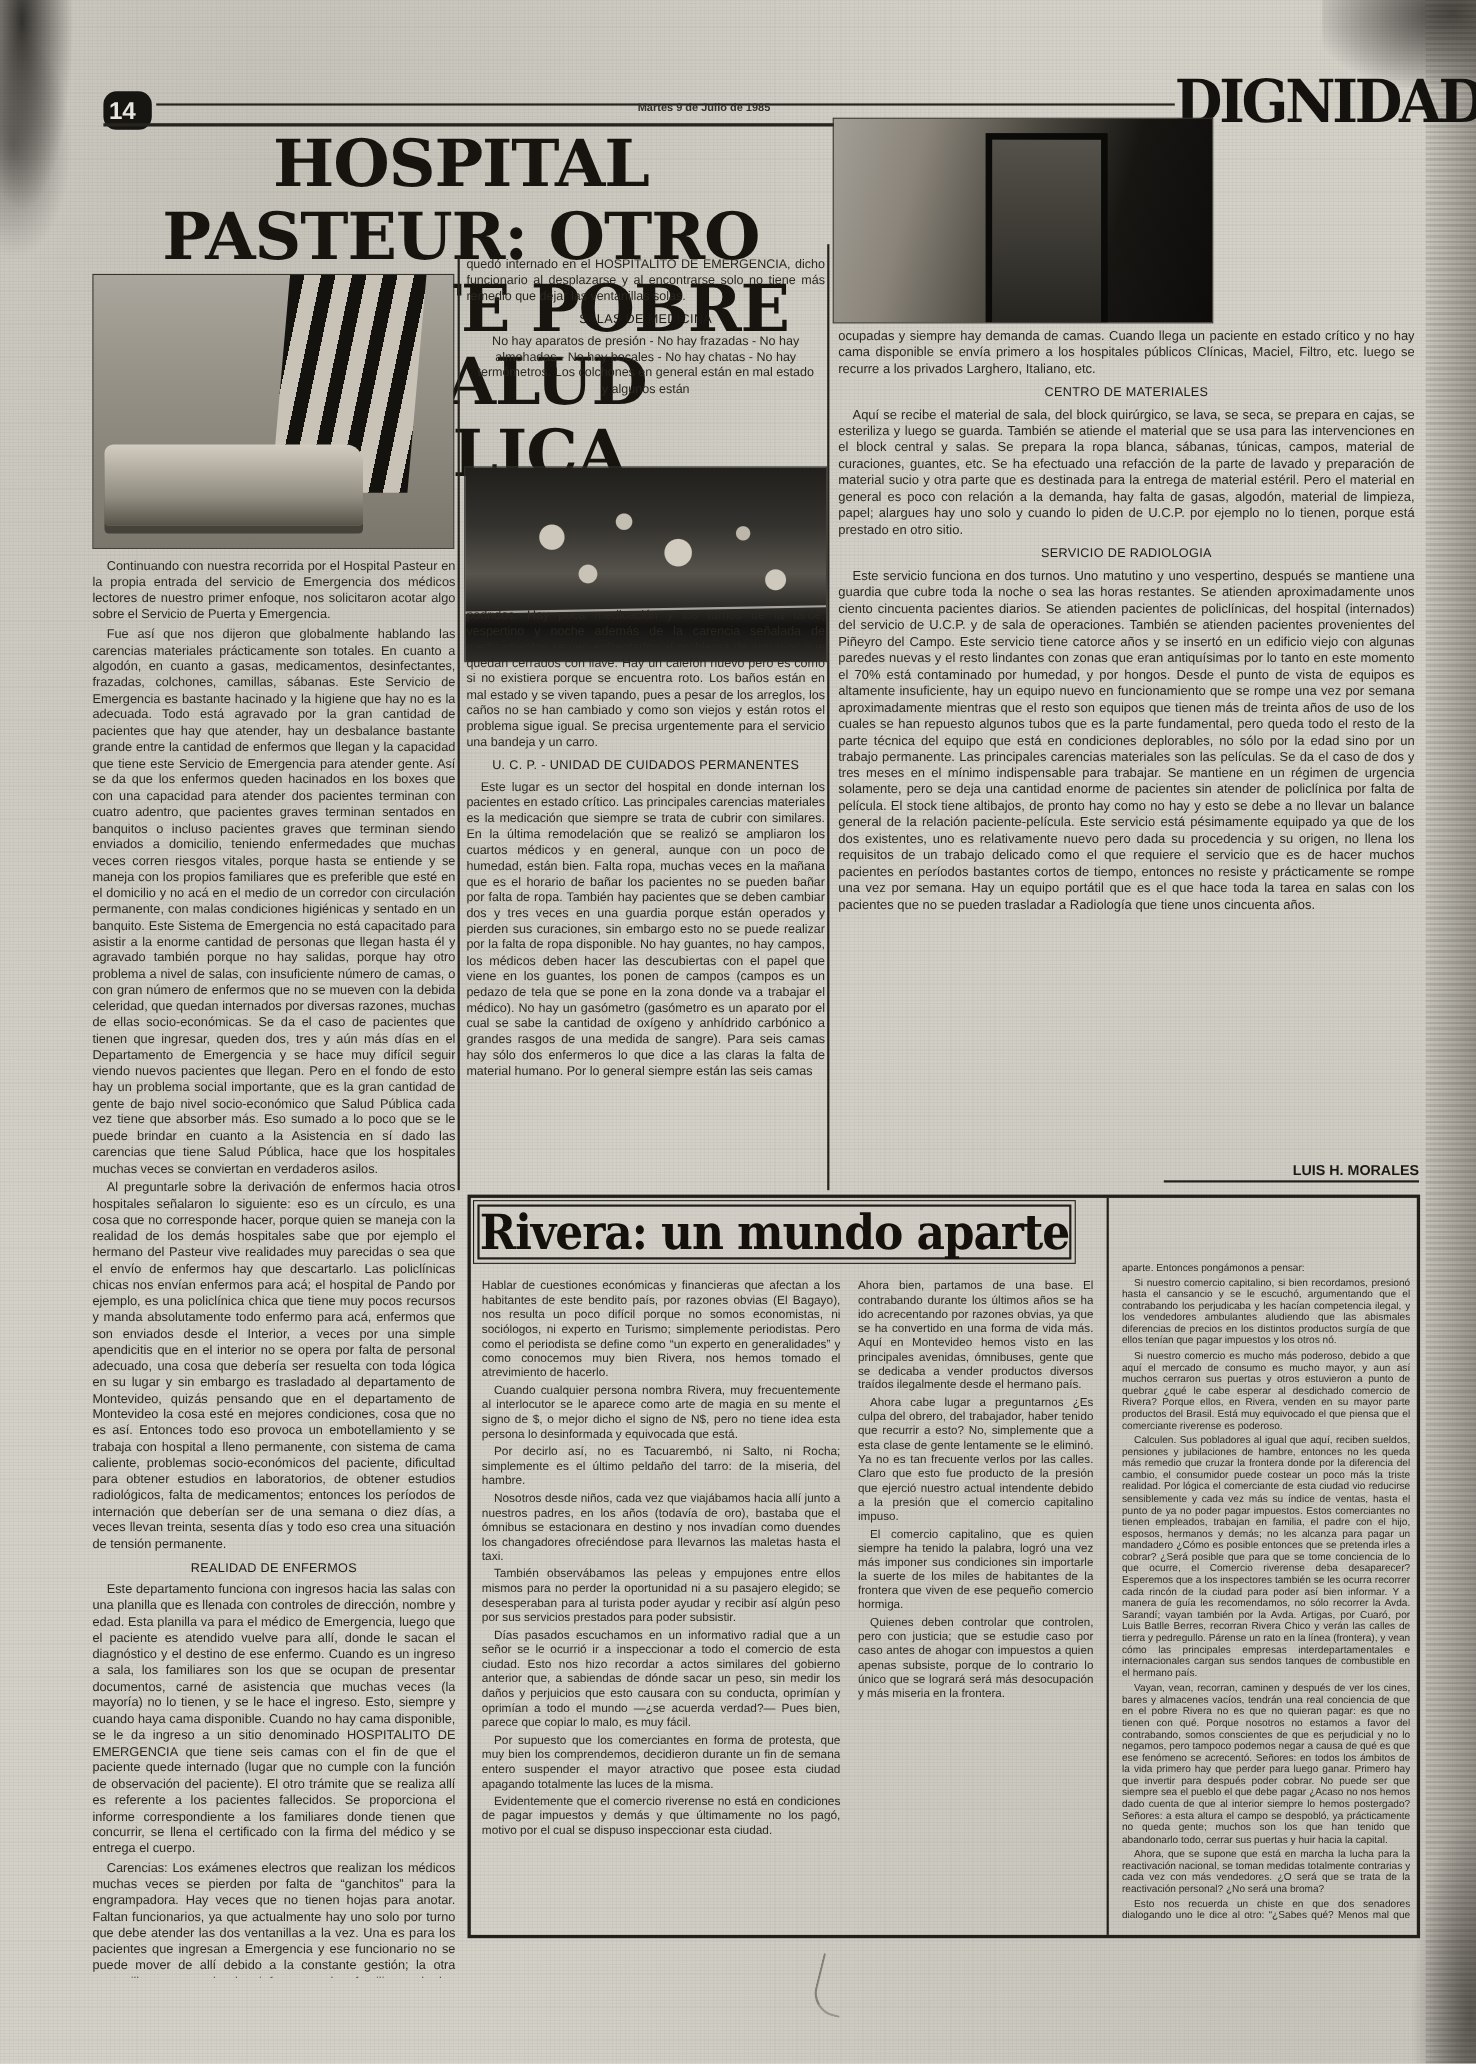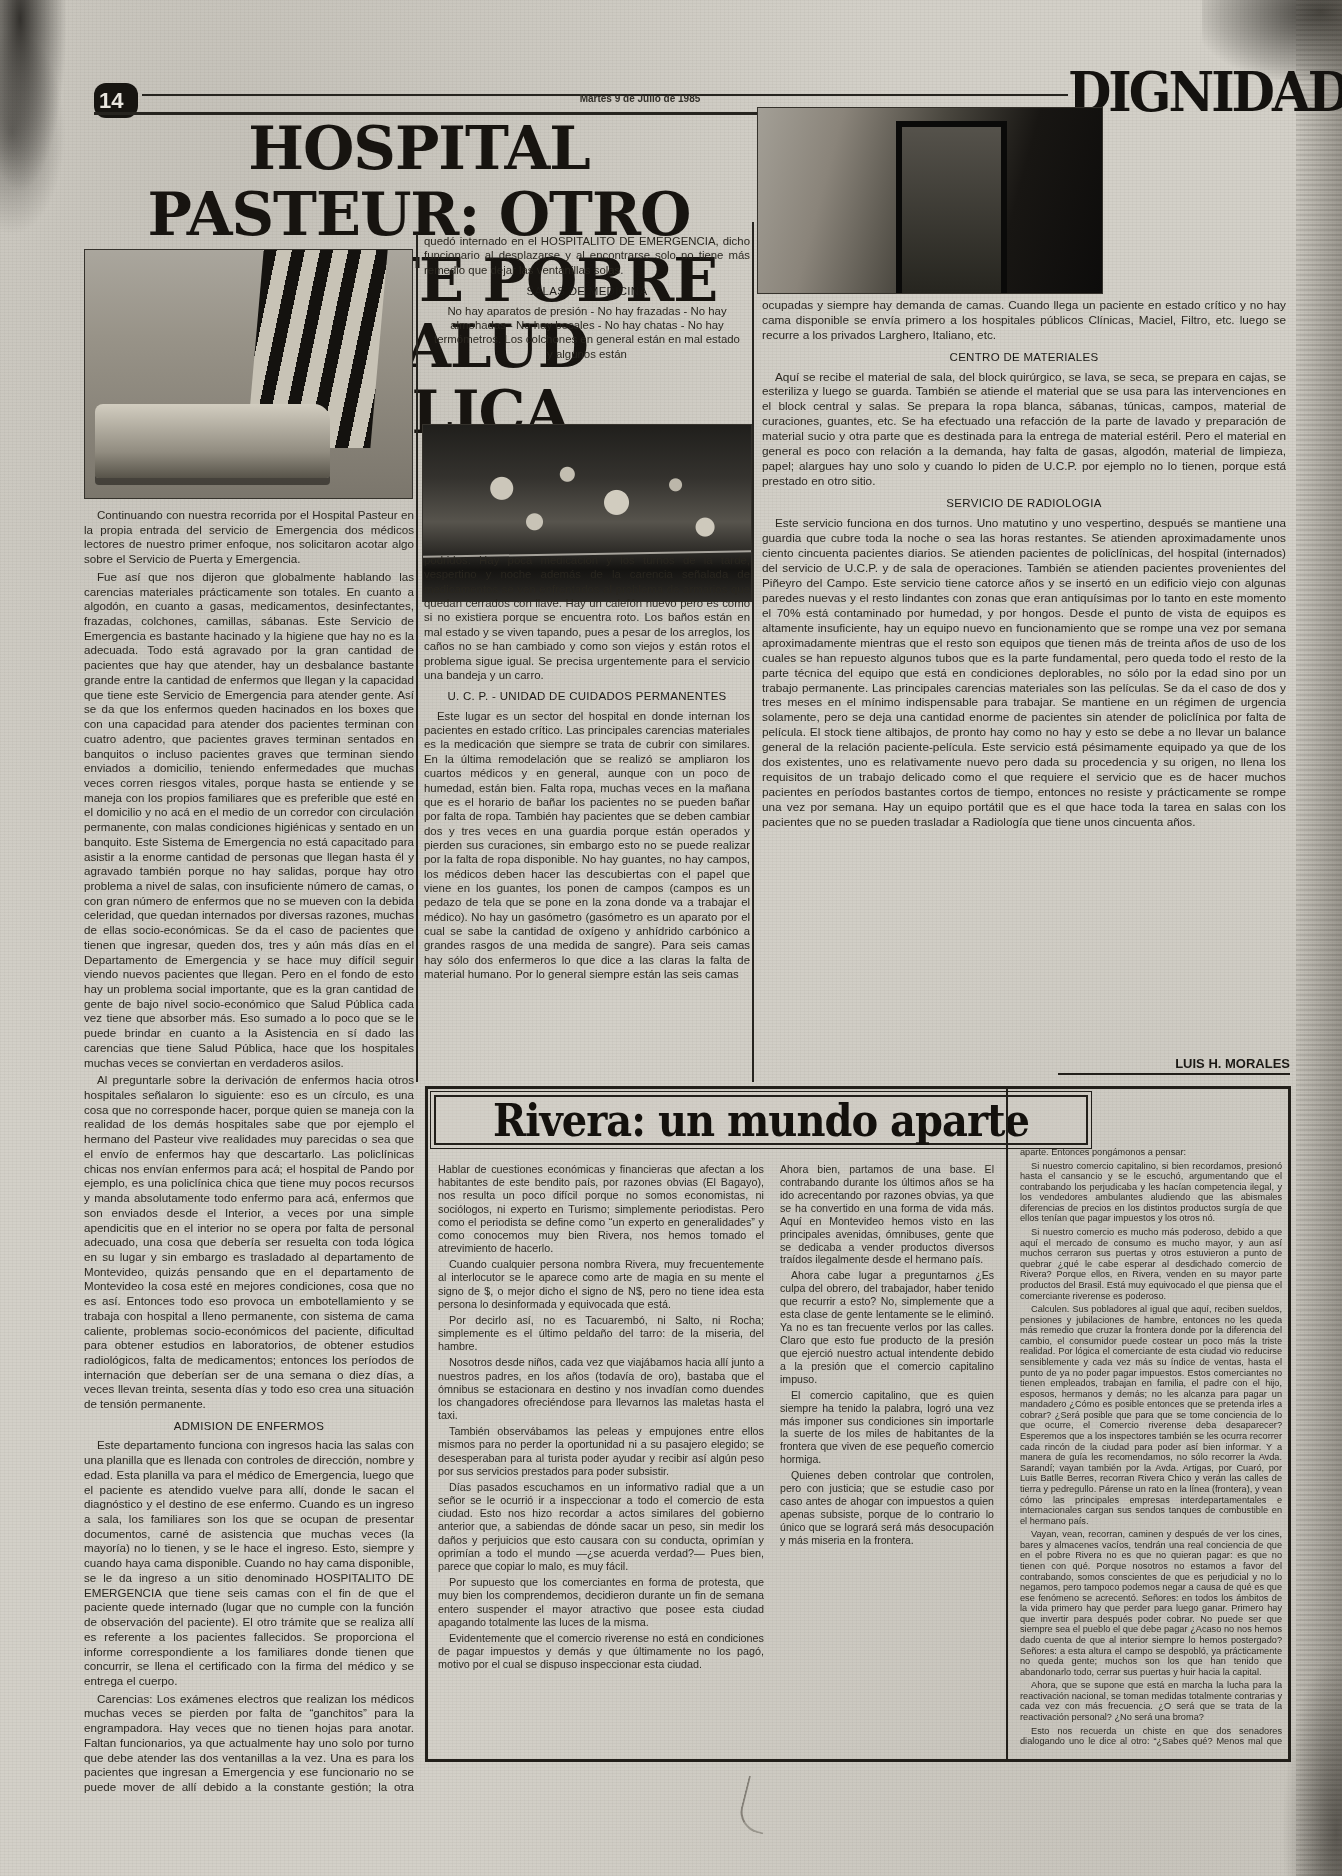--- a/index.html
+++ b/index.html
@@ -59,21 +59,21 @@
   .salas-block{text-align:center;text-indent:0 !important;margin:2px 6px 6px 6px !important;}
   .right-col{left:762px;top:298px;width:524px;height:680px;font-size:11.8px;line-height:1.27;overflow:hidden;}
   .closing{left:784px;top:984px;width:505px;font-weight:bold;font-size:13.5px;line-height:1.3;
     text-align:center;color:#1b1915;}
   .byline{left:1058px;top:1056px;width:232px;text-align:right;font-weight:bold;font-size:13px;
     color:#1b1915;border-bottom:2px solid #221f1a;padding-bottom:2px;}
   
   .vrule{width:2px;background:#26241f;}
   
   .rivera-box{left:425px;top:1086px;width:866px;height:676px;border:3px solid #221f1a;box-sizing:border-box;}
-  .riv-head-wrap{position:absolute;left:2px;top:2px;width:662px;height:58px;border:1px solid #221f1a;
+  .riv-head-wrap{position:absolute;left:2px;top:2px;width:548px;height:58px;border:1px solid #221f1a;
     padding:3px;box-sizing:border-box;background:rgba(210,206,198,0.4);}
   .riv-head-inner{width:100%;height:100%;border:2px solid #221f1a;box-sizing:border-box;
     display:flex;align-items:center;justify-content:center;}
   .riv-headline{font-family:"DejaVu Serif",serif;font-weight:bold;font-size:40px;letter-spacing:-1px;
     color:#14110d;transform:scaleY(1.1);white-space:nowrap;}
   .riv-col{position:absolute;text-align:justify;color:#2b2821;overflow:hidden;}
   .riv-col p{margin:0 0 3px 0;text-indent:11px;}
   .riv-col p.noindent{text-indent:0;}
   .riv-col1{left:10px;top:74px;width:326px;height:582px;font-size:10.8px;line-height:1.22;}
   .riv-col2{left:352px;top:74px;width:214px;height:582px;font-size:10.6px;line-height:1.22;}
@@ -128,21 +128,21 @@
     <div class="wire"></div>
   </div>
 
   <div class="abs vrule" style="left:416px;top:234px;height:848px;"></div>
   <div class="abs vrule" style="left:752px;top:222px;height:860px;"></div>
 
   <div class="abs col left-col">
     <p>Continuando con nuestra recorrida por el Hospital Pasteur en la propia entrada del servicio de Emergencia dos médicos lectores de nuestro primer enfoque, nos solicitaron acotar algo sobre el Servicio de Puerta y Emergencia.</p>
     <p>Fue así que nos dijeron que globalmente hablando las carencias materiales prácticamente son totales. En cuanto a algodón, en cuanto a gasas, medicamentos, desinfectantes, frazadas, colchones, camillas, sábanas. Este Servicio de Emergencia es bastante hacinado y la higiene que hay no es la adecuada. Todo está agravado por la gran cantidad de pacientes que hay que atender, hay un desbalance bastante grande entre la cantidad de enfermos que llegan y la capacidad que tiene este Servicio de Emergencia para atender gente. Así se da que los enfermos queden hacinados en los boxes que con una capacidad para atender dos pacientes terminan con cuatro adentro, que pacientes graves terminan sentados en banquitos o incluso pacientes graves que terminan siendo enviados a domicilio, teniendo enfermedades que muchas veces corren riesgos vitales, porque hasta se entiende y se maneja con los propios familiares que es preferible que esté en el domicilio y no acá en el medio de un corredor con circulación permanente, con malas condiciones higiénicas y sentado en un banquito. Este Sistema de Emergencia no está capacitado para asistir a la enorme cantidad de personas que llegan hasta él y agravado también porque no hay salidas, porque hay otro problema a nivel de salas, con insuficiente número de camas, o con gran número de enfermos que no se mueven con la debida celeridad, que quedan internados por diversas razones, muchas de ellas socio-económicas. Se da el caso de pacientes que tienen que ingresar, queden dos, tres y aún más días en el Departamento de Emergencia y se hace muy difícil seguir viendo nuevos pacientes que llegan. Pero en el fondo de esto hay un problema social importante, que es la gran cantidad de gente de bajo nivel socio-económico que Salud Pública cada vez tiene que absorber más. Eso sumado a lo poco que se le puede brindar en cuanto a la Asistencia en sí dado las carencias que tiene Salud Pública, hace que los hospitales muchas veces se conviertan en verdaderos asilos.</p>
     <p>Al preguntarle sobre la derivación de enfermos hacia otros hospitales señalaron lo siguiente: eso es un círculo, es una cosa que no corresponde hacer, porque quien se maneja con la realidad de los demás hospitales sabe que por ejemplo el hermano del Pasteur vive realidades muy parecidas o sea que el envío de enfermos hay que descartarlo. Las policlínicas chicas nos envían enfermos para acá; el hospital de Pando por ejemplo, es una policlínica chica que tiene muy pocos recursos y manda absolutamente todo enfermo para acá, enfermos que son enviados desde el Interior, a veces por una simple apendicitis que en el interior no se opera por falta de personal adecuado, una cosa que debería ser resuelta con toda lógica en su lugar y sin embargo es trasladado al departamento de Montevideo, quizás pensando que en el departamento de Montevideo la cosa esté en mejores condiciones, cosa que no es así. Entonces todo eso provoca un embotellamiento y se trabaja con hospital a lleno permanente, con sistema de cama caliente, problemas socio-económicos del paciente, dificultad para obtener estudios en laboratorios, de obtener estudios radiológicos, falta de medicamentos; entonces los períodos de internación que deberían ser de una semana o diez días, a veces llevan treinta, sesenta días y todo eso crea una situación de tensión permanente.</p>
-    <p class="subhead">ADMISION DE ENFERMOS</p>
+    <p class="subhead">REALIDAD DE ENFERMOS</p>
     <p>Este departamento funciona con ingresos hacia las salas con una planilla que es llenada con controles de dirección, nombre y edad. Esta planilla va para el médico de Emergencia, luego que el paciente es atendido vuelve para allí, donde le sacan el diagnóstico y el destino de ese enfermo. Cuando es un ingreso a sala, los familiares son los que se ocupan de presentar documentos, carné de asistencia que muchas veces (la mayoría) no lo tienen, y se le hace el ingreso. Esto, siempre y cuando haya cama disponible. Cuando no hay cama disponible, se le da ingreso a un sitio denominado HOSPITALITO DE EMERGENCIA que tiene seis camas con el fin de que el paciente quede internado (lugar que no cumple con la función de observación del paciente). El otro trámite que se realiza allí es referente a los pacientes fallecidos. Se proporciona el informe correspondiente a los familiares donde tienen que concurrir, se llena el certificado con la firma del médico y se entrega el cuerpo.</p>
     <p>Carencias: Los exámenes electros que realizan los médicos muchas veces se pierden por falta de “ganchitos” para la engrampadora. Hay veces que no tienen hojas para anotar. Faltan funcionarios, ya que actualmente hay uno solo por turno que debe atender las dos ventanillas a la vez. Una es para los pacientes que ingresan a Emergencia y ese funcionario no se puede mover de allí debido a la constante gestión; la otra ventanilla es para dar los informes a los familiares de los pacientes que están en sala. Si un familiar pide informes de un enfermo que por no haber cama disponible</p>
   </div>
 
   <div class="abs col mid-col">
     <p class="noindent">quedó internado en el HOSPITALITO DE EMERGENCIA, dicho funcionario al desplazarse y al encontrarse solo no tiene más remedio que dejar las ventanillas solas.</p>
     <p class="subhead">SALAS DE MEDICINA</p>
     <p class="salas-block">No hay aparatos de presión - No hay frazadas - No hay almohadas - No hay bocales - No hay chatas - No hay termómetros. Los colchones en general están en mal estado y algunos están</p>
     <div style="height:186px;"></div>
     <p class="noindent">podridos. Hay poca medicación y los turnos de la tarde, vespertino y noche además de la carencia señalada de medicamentos se ven enfrentados al problema de armarios que quedan cerrados con llave. Hay un calefón nuevo pero es como si no existiera porque se encuentra roto. Los baños están en mal estado y se viven tapando, pues a pesar de los arreglos, los caños no se han cambiado y como son viejos y están rotos el problema sigue igual. Se precisa urgentemente para el servicio una bandeja y un carro.</p>
@@ -185,18 +185,18 @@
       <p>El comercio capitalino, que es quien siempre ha tenido la palabra, logró una vez más imponer sus condiciones sin importarle la suerte de los miles de habitantes de la frontera que viven de ese pequeño comercio hormiga.</p>
       <p>Quienes deben controlar que controlen, pero con justicia; que se estudie caso por caso antes de ahogar con impuestos a quien apenas subsiste, porque de lo contrario lo único que se logrará será más desocupación y más miseria en la frontera.</p>
     </div>
 
     <div class="riv-col riv-col3">
       <p class="noindent">aparte. Entonces pongámonos a pensar:</p>
       <p>Si nuestro comercio capitalino, si bien recordamos, presionó hasta el cansancio y se le escuchó, argumentando que el contrabando los perjudicaba y les hacían competencia ilegal, y los vendedores ambulantes aludiendo que las abismales diferencias de precios en los distintos productos surgía de que ellos tenían que pagar impuestos y los otros nó.</p>
       <p>Si nuestro comercio es mucho más poderoso, debido a que aquí el mercado de consumo es mucho mayor, y aun así muchos cerraron sus puertas y otros estuvieron a punto de quebrar ¿qué le cabe esperar al desdichado comercio de Rivera? Porque ellos, en Rivera, venden en su mayor parte productos del Brasil. Está muy equivocado el que piensa que el comerciante riverense es poderoso.</p>
       <p>Calculen. Sus pobladores al igual que aquí, reciben sueldos, pensiones y jubilaciones de hambre, entonces no les queda más remedio que cruzar la frontera donde por la diferencia del cambio, el consumidor puede costear un poco más la triste realidad. Por lógica el comerciante de esta ciudad vio reducirse sensiblemente y cada vez más su índice de ventas, hasta el punto de ya no poder pagar impuestos. Estos comerciantes no tienen empleados, trabajan en familia, el padre con el hijo, esposos, hermanos y demás; no les alcanza para pagar un mandadero ¿Cómo es posible entonces que se pretenda irles a cobrar? ¿Será posible que para que se tome conciencia de lo que ocurre, el Comercio riverense deba desaparecer? Esperemos que a los inspectores también se les ocurra recorrer cada rincón de la ciudad para poder así bien informar. Y a manera de guía les recomendamos, no sólo recorrer la Avda. Sarandí; vayan también por la Avda. Artigas, por Cuaró, por Luis Batlle Berres, recorran Rivera Chico y verán las calles de tierra y pedregullo. Párense un rato en la línea (frontera), y vean cómo las principales empresas interdepartamentales e internacionales cargan sus sendos tanques de combustible en el hermano país.</p>
       <p>Vayan, vean, recorran, caminen y después de ver los cines, bares y almacenes vacíos, tendrán una real conciencia de que en el pobre Rivera no es que no quieran pagar: es que no tienen con qué. Porque nosotros no estamos a favor del contrabando, somos conscientes de que es perjudicial y no lo negamos, pero tampoco podemos negar a causa de qué es que ese fenómeno se acrecentó. Señores: en todos los ámbitos de la vida primero hay que perder para luego ganar. Primero hay que invertir para después poder cobrar. No puede ser que siempre sea el pueblo el que debe pagar ¿Acaso no nos hemos dado cuenta de que al interior siempre lo hemos postergado? Señores: a esta altura el campo se despobló, ya prácticamente no queda gente; muchos son los que han tenido que abandonarlo todo, cerrar sus puertas y huir hacia la capital.</p>
-      <p>Ahora, que se supone que está en marcha la lucha para la reactivación nacional, se toman medidas totalmente contrarias y cada vez con más frecuencia. ¿O será que se trata de la reactivación personal? ¿No será una broma?</p>
+      <p>Ahora, que se supone que está en marcha la lucha para la reactivación nacional, se toman medidas totalmente contrarias y cada vez con más vendedores. ¿O será que se trata de la reactivación personal? ¿No será una broma?</p>
       <p>Esto nos recuerda un chiste en que dos senadores dialogando uno le dice al otro: “¿Sabes qué? Menos mal que soy Senador, porque realmente no me gustaría tener que ganarme la vida bajo las leyes que acabamos de aprobar”.</p>
     </div>
   </div>
 
 </div>
 
 </body></html>

